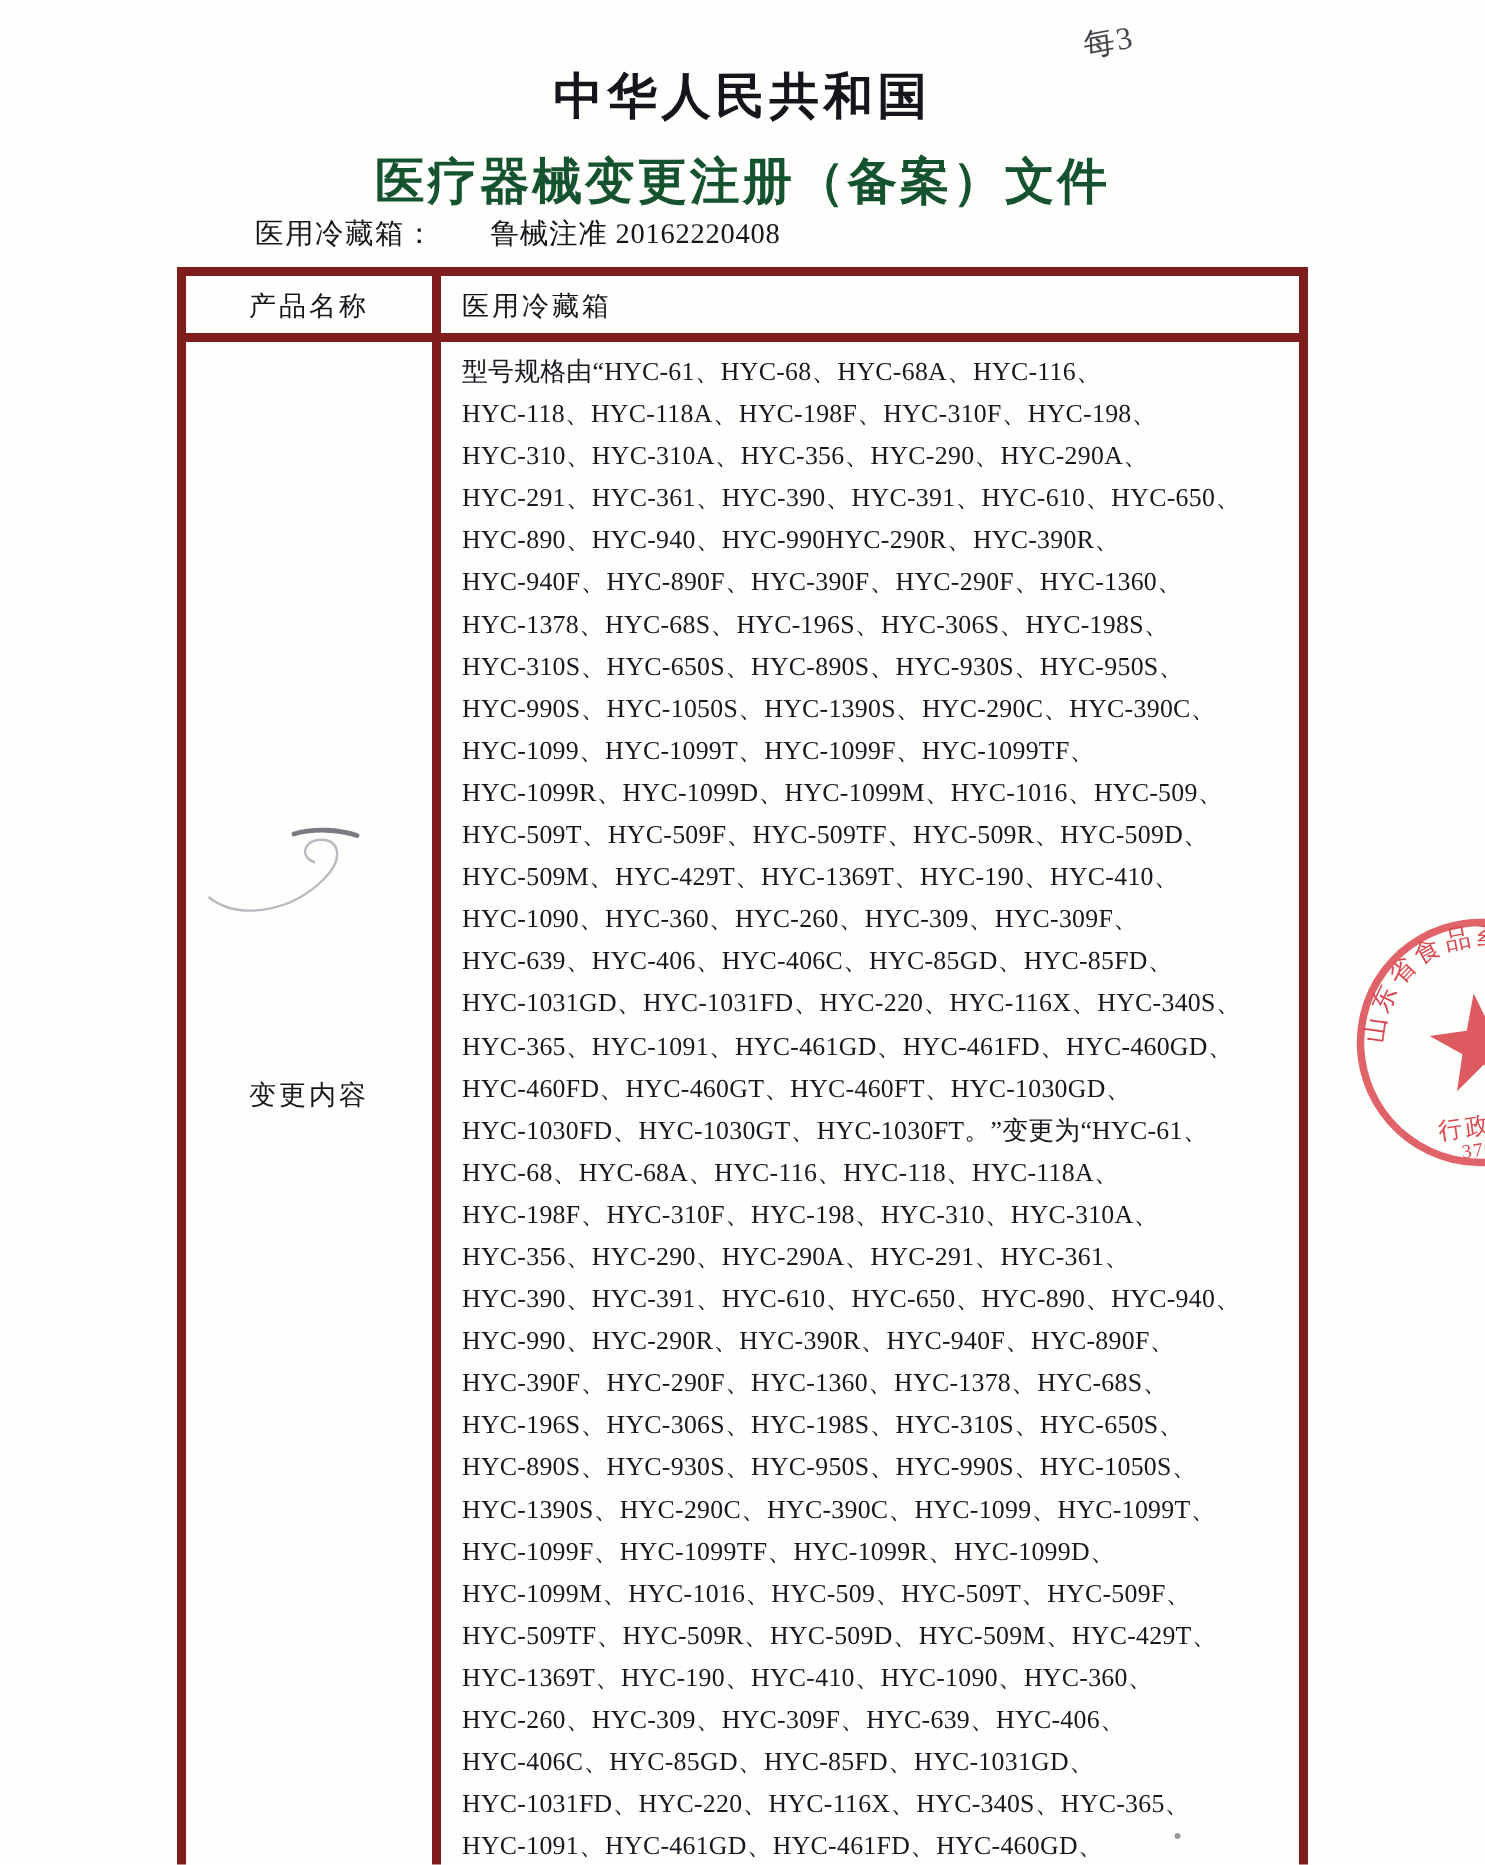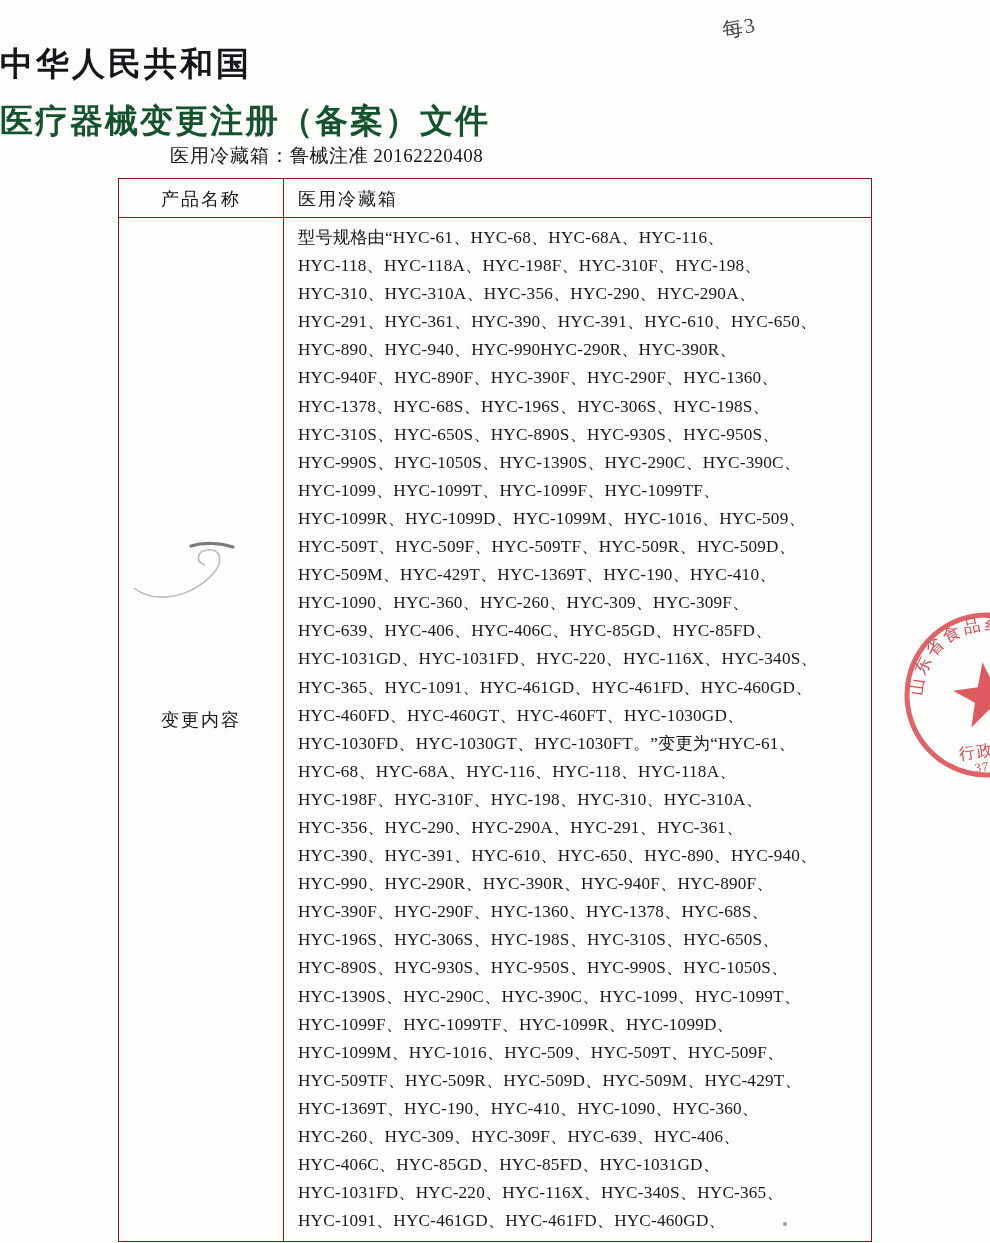--- a/index.html
+++ b/index.html
@@ -36,20 +36,21 @@
     letter-spacing: 1px;
     opacity: .88;
   }
 
   
   .title-wrap {
     position: absolute;
     top: 42px;
     left: 0;
     width: 990px;
+    text-align: center;
   }
   .title-line1 {
     font-family: "DejaVu Serif", "Liberation Serif", serif;
     font-size: 33px;
     font-weight: bold;
     letter-spacing: 3px;
     color: #15151c;
   }
   .title-line2 {
     font-family: "DejaVu Serif", "Liberation Serif", serif;
@@ -65,34 +66,35 @@
     top: 143px;
     left: 170px;
     font-family: "DejaVu Serif", "Liberation Serif", serif;
     font-size: 19px;
     letter-spacing: 1px;
     color: #15151c;
   }
   .reg-no .num {
     font-family: "Liberation Serif", serif;
     letter-spacing: .5px;
+    margin-left: 37px;
   }
 
   
   .doc-table {
     position: absolute;
     top: 178px;
     left: 118px;
     width: 754px;
     border: 1px solid #4a4a55;
     border-collapse: collapse;
     background: transparent;
   }
   .doc-table td {
-    border: 1px solid #7f1d1d;
+    border: 6px solid #7f1d1d;
     vertical-align: top;
     padding: 0;
   }
   .col-label {
     width: 164px;
     text-align: center;
   }
   .label-text {
     font-family: "DejaVu Serif", "Liberation Serif", serif;
     font-size: 18px;

